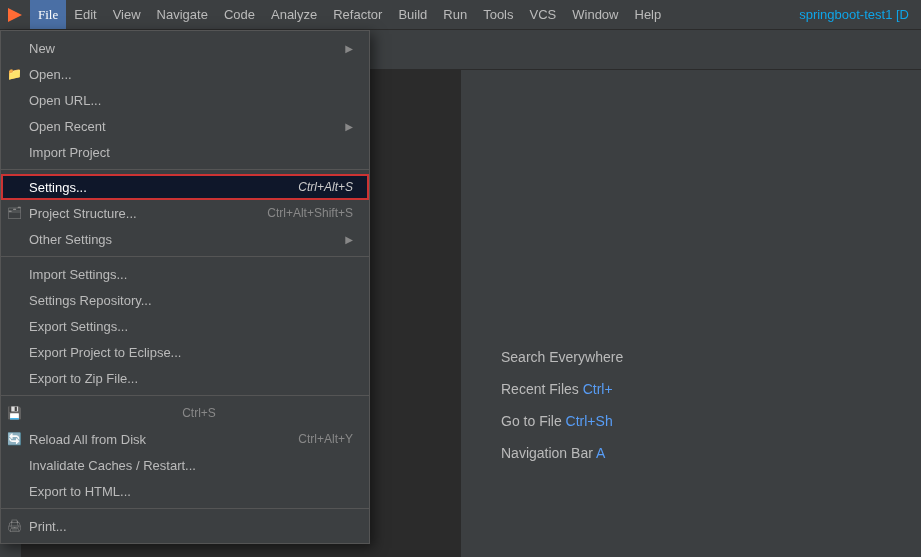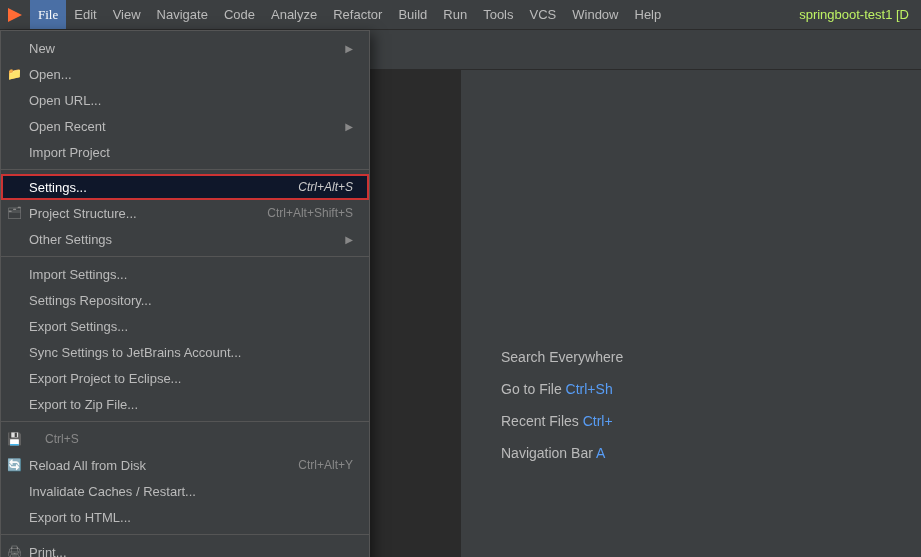--- a/index.html
+++ b/index.html
@@ -54,21 +54,21 @@
     }
 
     .menu-item-bar.file-active {
       background-color: #4a6fa5;
       color: #ffffff;
       font-family: Liberation Serif, serif;
     }
 
     .title-bar-right {
       margin-left: auto;
-      color: #bef264;
+      color: #0ea5e9;
       font-size: 13px;
       padding-right: 8px;
     }
 
     
     .ide-content {
       display: flex;
       height: calc(557px - 30px);
       position: relative;
       justify-content: center;
@@ -178,20 +178,21 @@
       border-bottom: none;
     }
 
     .menu-row {
       display: flex;
       align-items: center;
       padding: 5px 16px 5px 28px;
       cursor: pointer;
       position: relative;
       min-height: 26px;
+      justify-content: center;
     }
 
     .menu-row.highlighted {
       background-color: #0f172a;
       color: #ffffff;
       border: 2px solid #cc3333;
       padding: 3px 14px 3px 26px;
     }
 
     .menu-row-label {
@@ -277,24 +278,24 @@
       <div class="toolbar-btn">⚙</div>
       <div class="toolbar-btn">−</div>
       <div class="path-label">\space\sprin</div>
     </div>
 
     <div class="right-panel">
       <div class="shortcut-hint">
         <span>Search Everywhere</span>
       </div>
       <div class="shortcut-hint">
-        <span>Go to File </span><span class="key-text">Ctrl+Sh</span>
+        <span>Recent Files </span><span class="key-text">Ctrl+</span>
       </div>
       <div class="shortcut-hint">
-        <span>Recent Files </span><span class="key-text">Ctrl+</span>
+        <span>Go to File </span><span class="key-text">Ctrl+Sh</span>
       </div>
       <div class="shortcut-hint">
         <span>Navigation Bar </span><span class="key-text">A</span>
       </div>
     </div>
   </div>
 </div>
 
 <div class="dropdown-menu">
 
@@ -339,23 +340,20 @@
     <div class="menu-row">
       <span class="menu-row-label">Import Settings...</span>
     </div>
     <div class="menu-row">
       <span class="menu-row-label">Settings Repository...</span>
     </div>
     <div class="menu-row">
       <span class="menu-row-label">Export Settings...</span>
     </div>
     <div class="menu-row">
-      <span class="menu-row-label">Sync Settings to JetBrains Account...</span>
-    </div>
-    <div class="menu-row">
       <span class="menu-row-label">Export Project to Eclipse...</span>
     </div>
     <div class="menu-row">
       <span class="menu-row-label">Export to Zip File...</span>
     </div>
   </div>
 
   <div class="menu-group">
     <div class="menu-row">
       <span class="menu-icon disk">💾</span>

